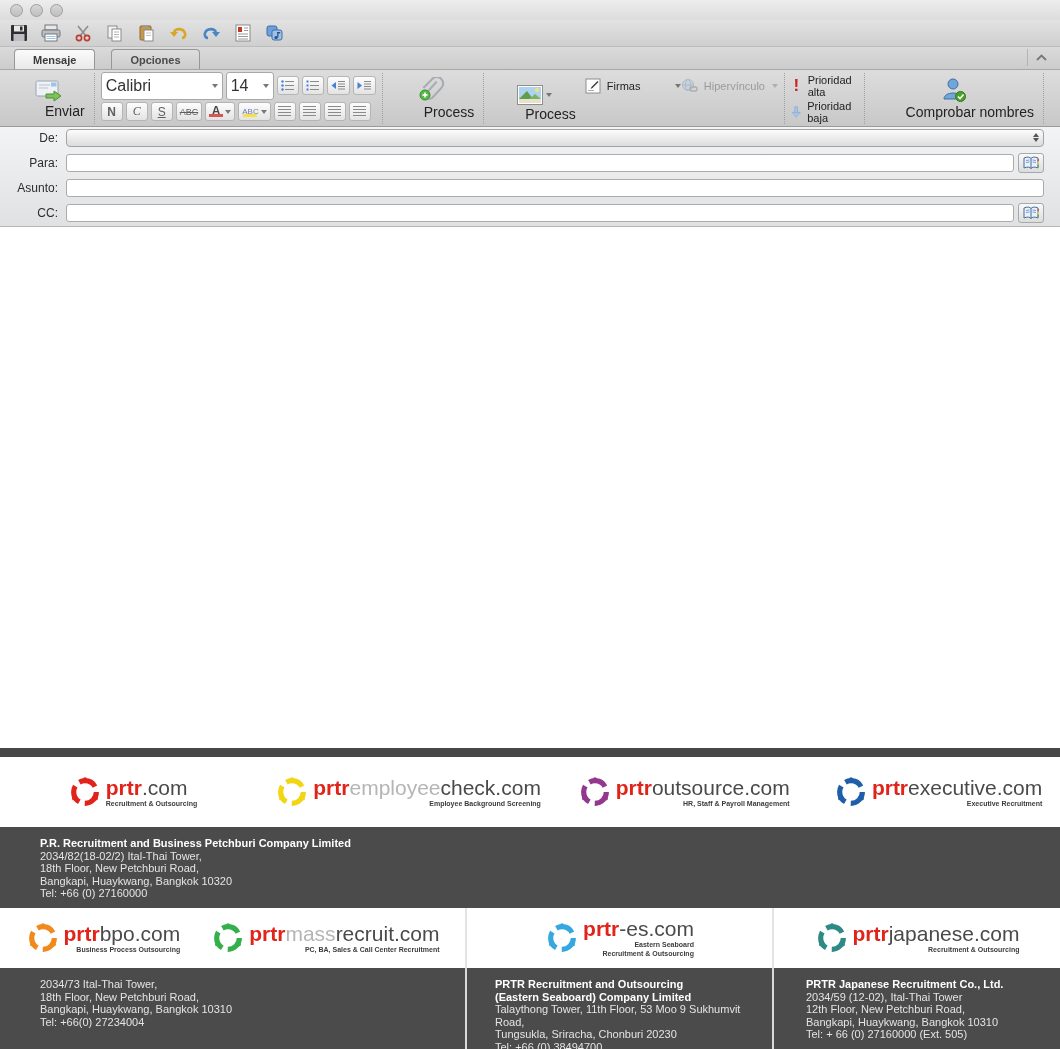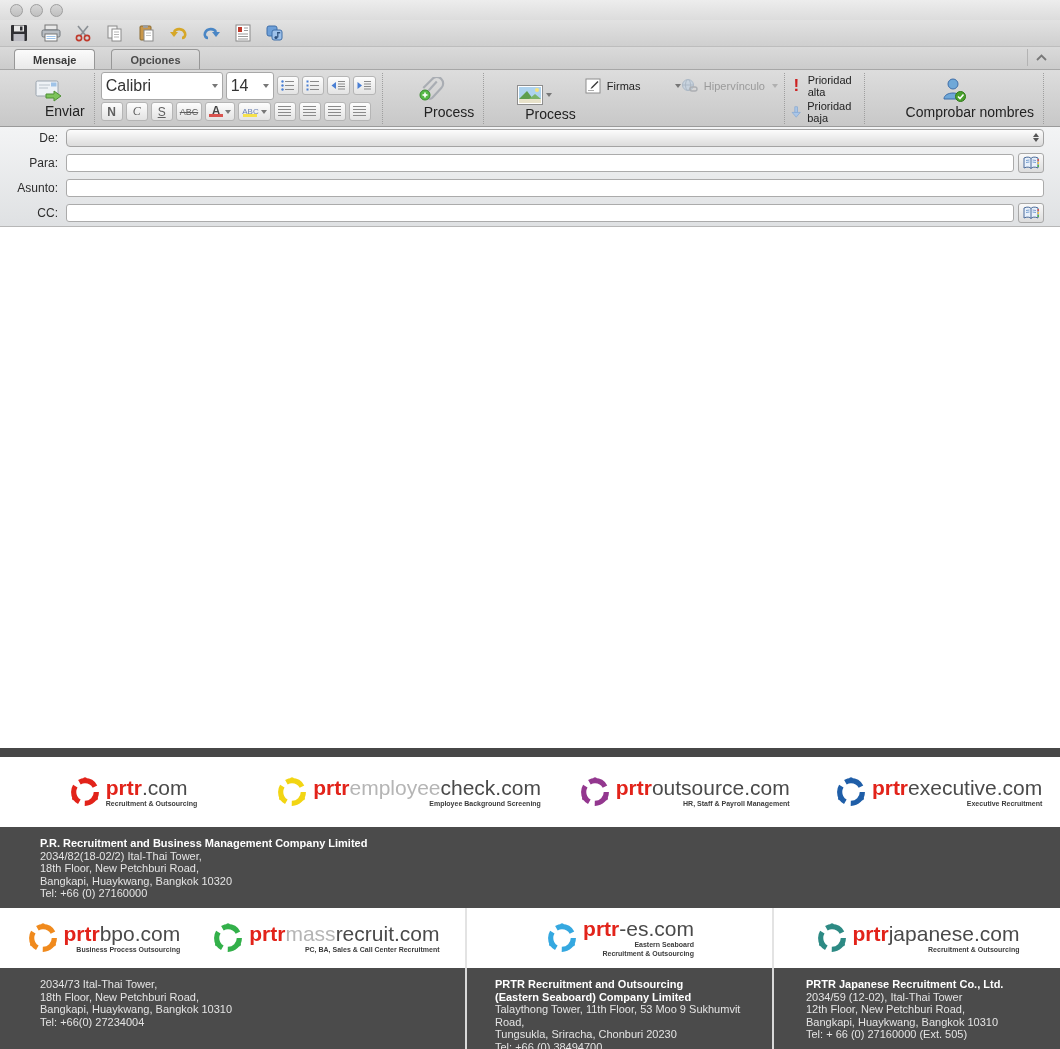--- a/index.html
+++ b/index.html
@@ -478,21 +478,21 @@
           <div class="domain"><span class="prtr">prtr</span><span class="lt"></span><span class="dk">executive.com</span></div>
           <div class="tags">
               <div class="tag">Executive Recruitment</div>
             </div>
         </div>
       </div>
     </div>
   </div>
 
   <div class="band band1">
-    <div class="btitle">P.R. Recruitment and Business Management Company Limited</div>
+    <div class="btitle">P.R. Recruitment and Business Petchburi Company Limited</div>
     <div>2034/82(18-02/2) Ital-Thai Tower,</div>
     <div>18th Floor, New Petchburi Road,</div>
     <div>Bangkapi, Huaykwang, Bangkok 10320</div>
     <div>Tel: +66 (0) 27160000</div>
   </div>
 
   <div class="logorow logorow2">
     <div class="lcell r2c1">
       <div class="logo">
         <svg class="swirl" viewBox="0 0 36 36">

